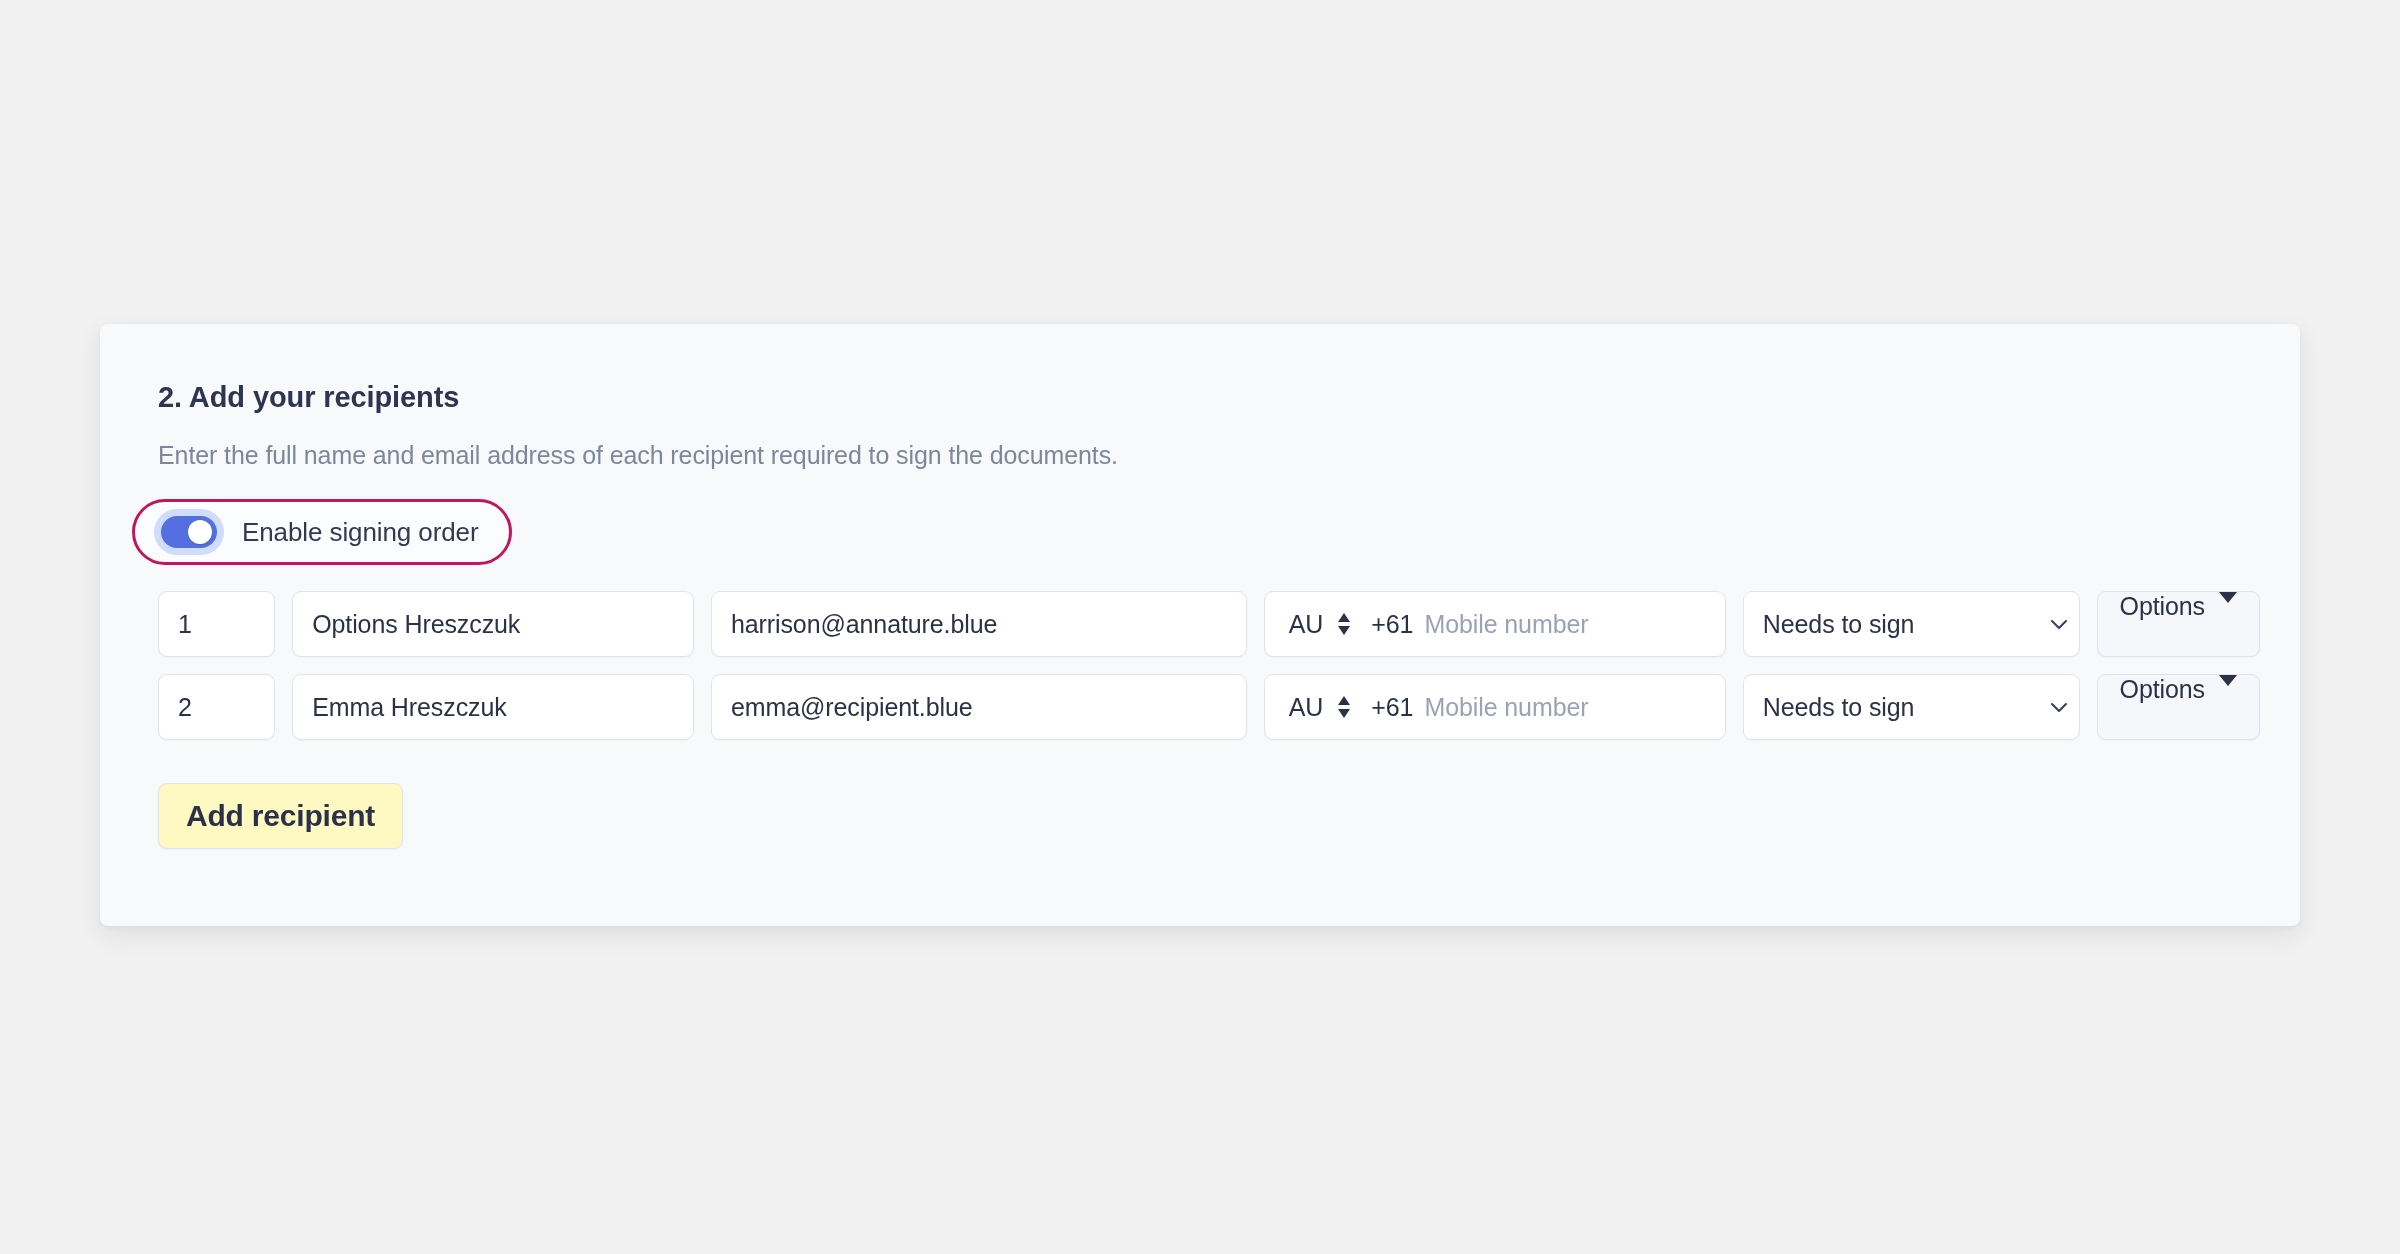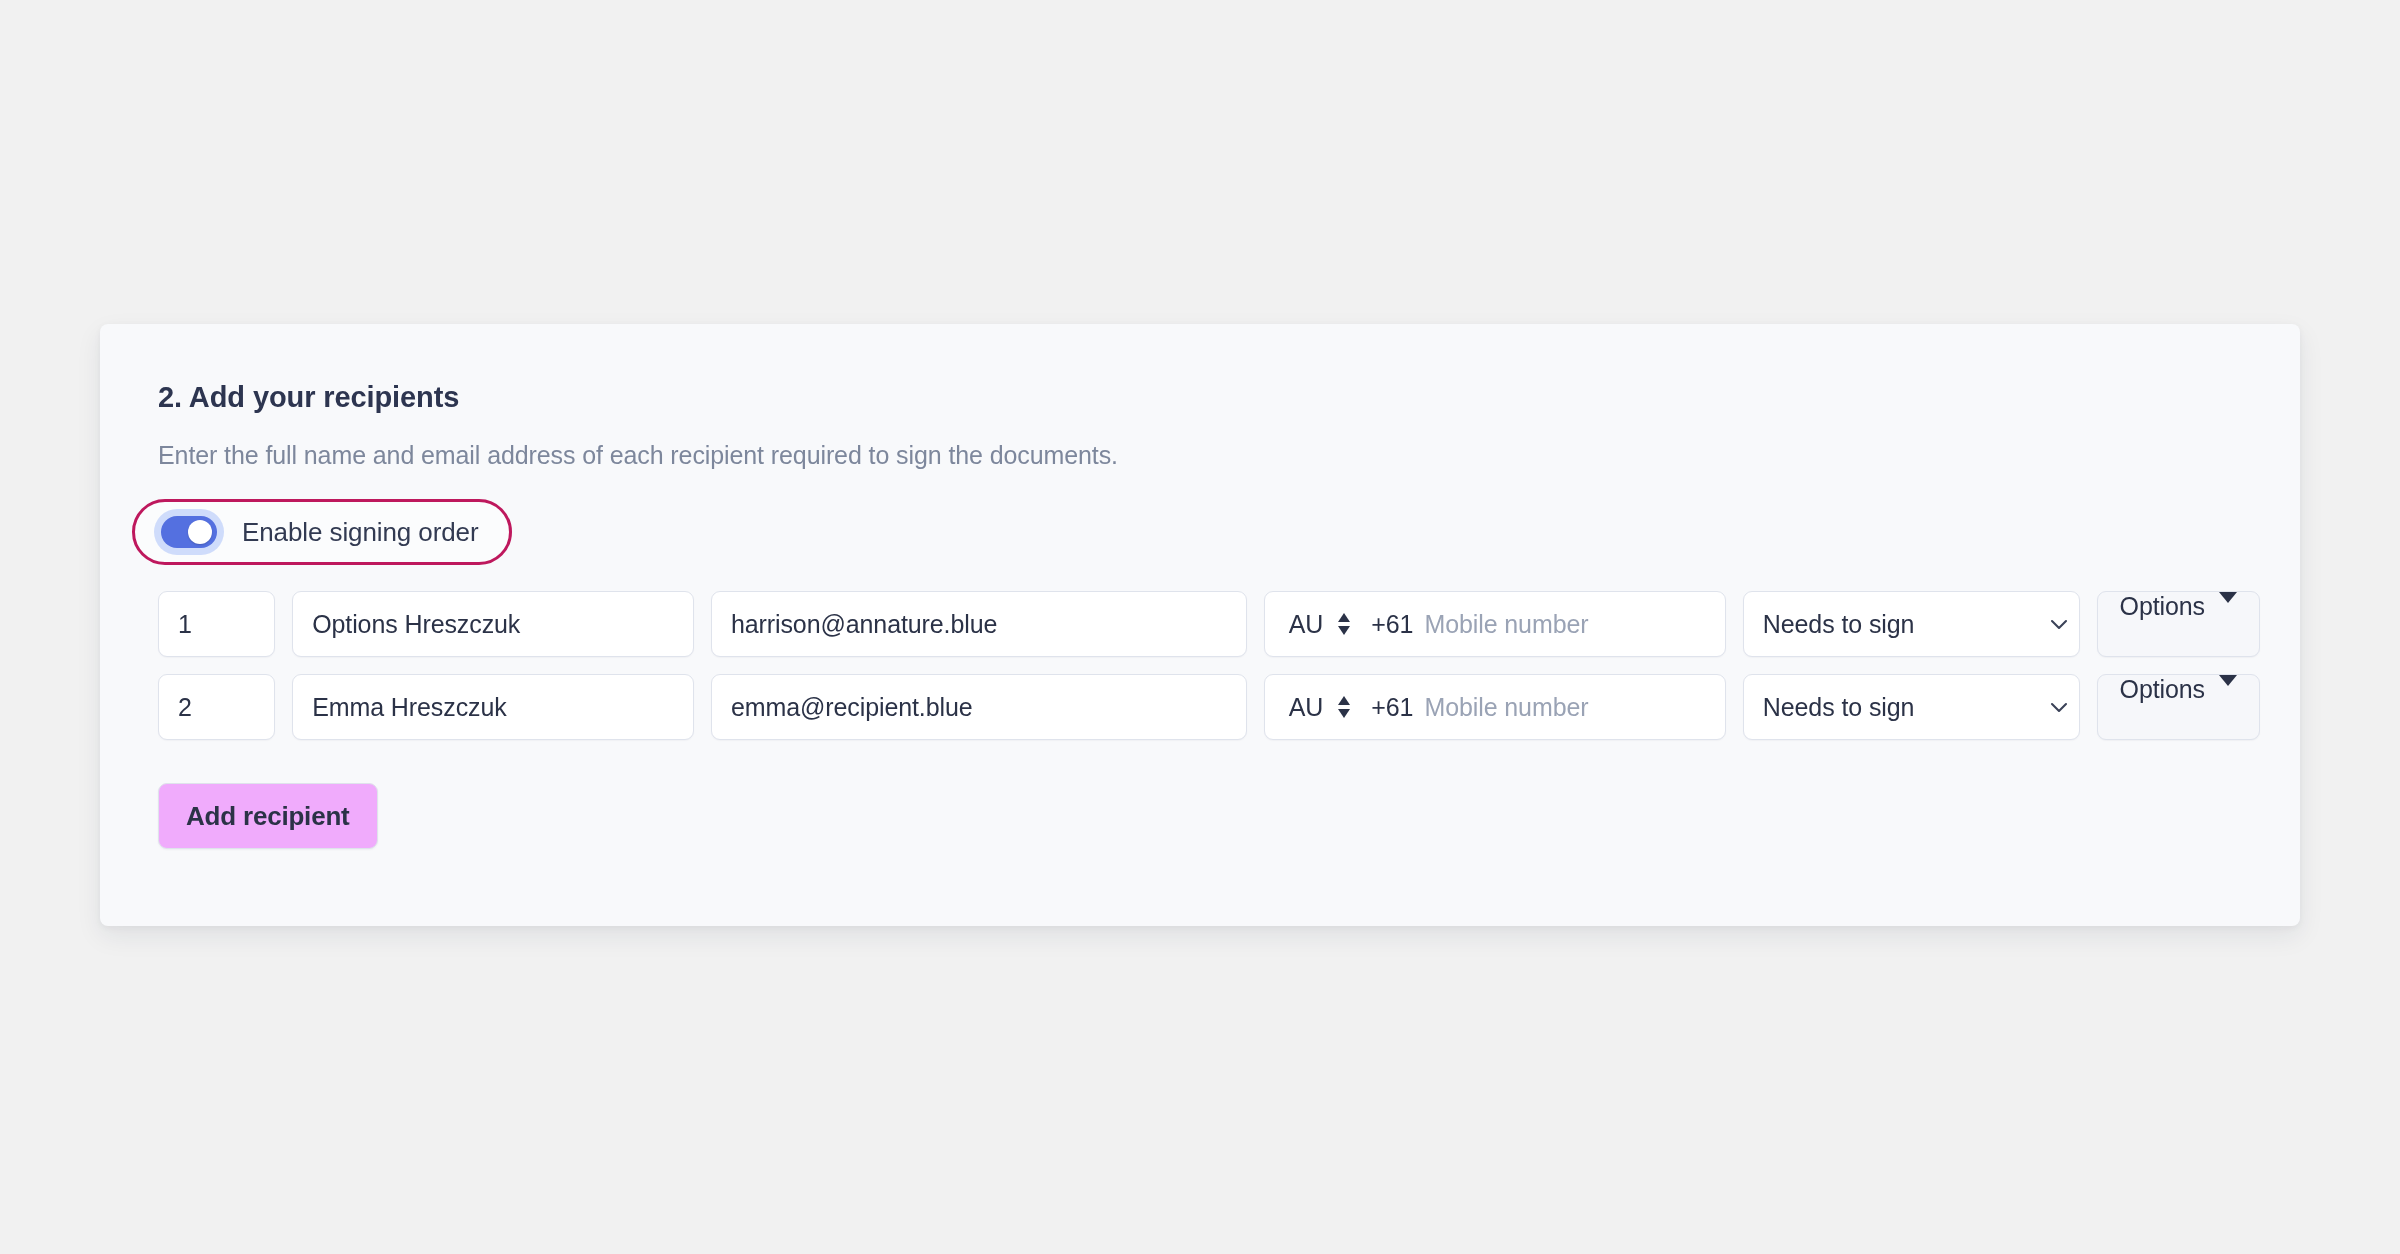--- a/index.html
+++ b/index.html
@@ -185,27 +185,27 @@
     border-left: 9px solid transparent;
     border-right: 9px solid transparent;
     border-top: 11px solid #2b3247;
     display: inline-block;
   }
 
   .btn-add {
     margin-top: 26px;
     height: 66px;
     box-sizing: border-box;
-    background: #f0abfc;
+    background: #fef9c3;
     border: 1.5px solid #dfe3ec;
     border-radius: 9px;
     display: inline-flex;
     align-items: center;
     padding: 0 27px;
-    font-size: 26px;
+    font-size: 30px;
     font-weight: 700;
     color: #2b3247;
     letter-spacing: -0.2px;
     cursor: pointer;
     box-shadow: 0 1px 2px rgba(30,38,60,0.05);
   }
 </style>
 </head>
 <body>
 

